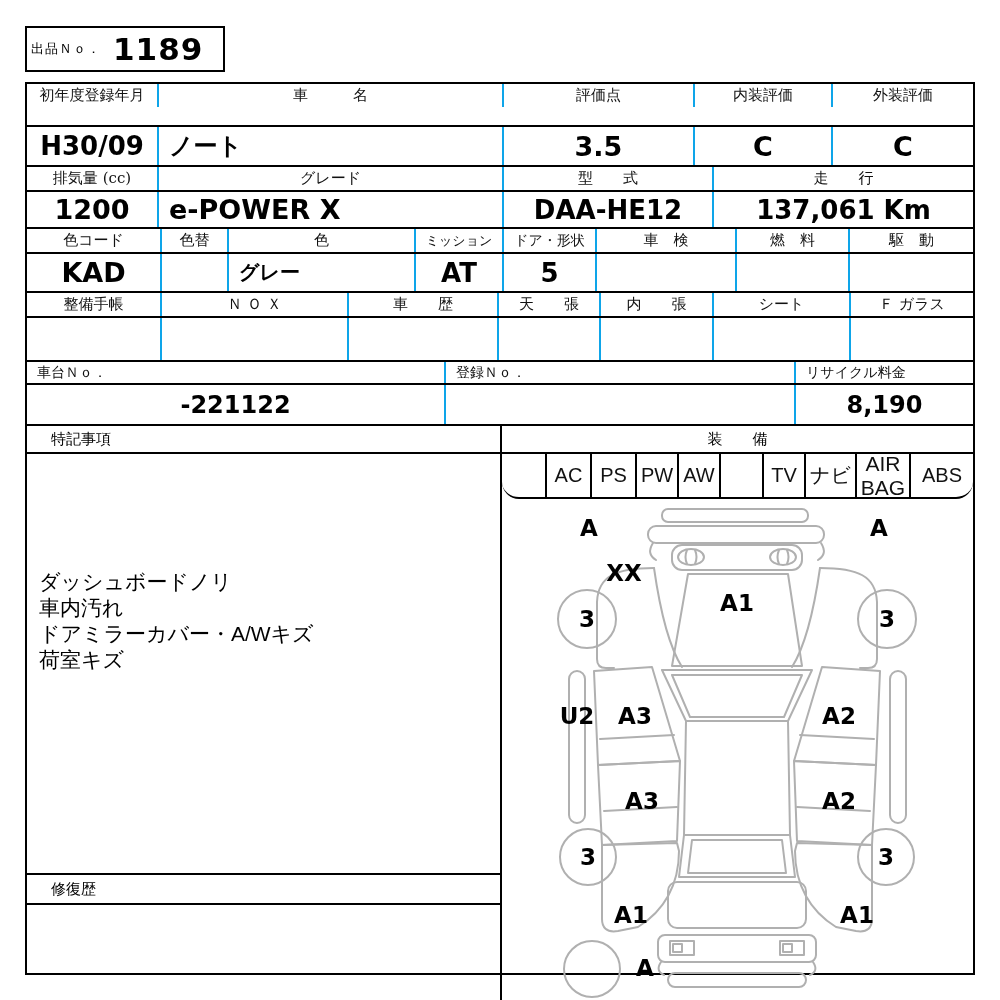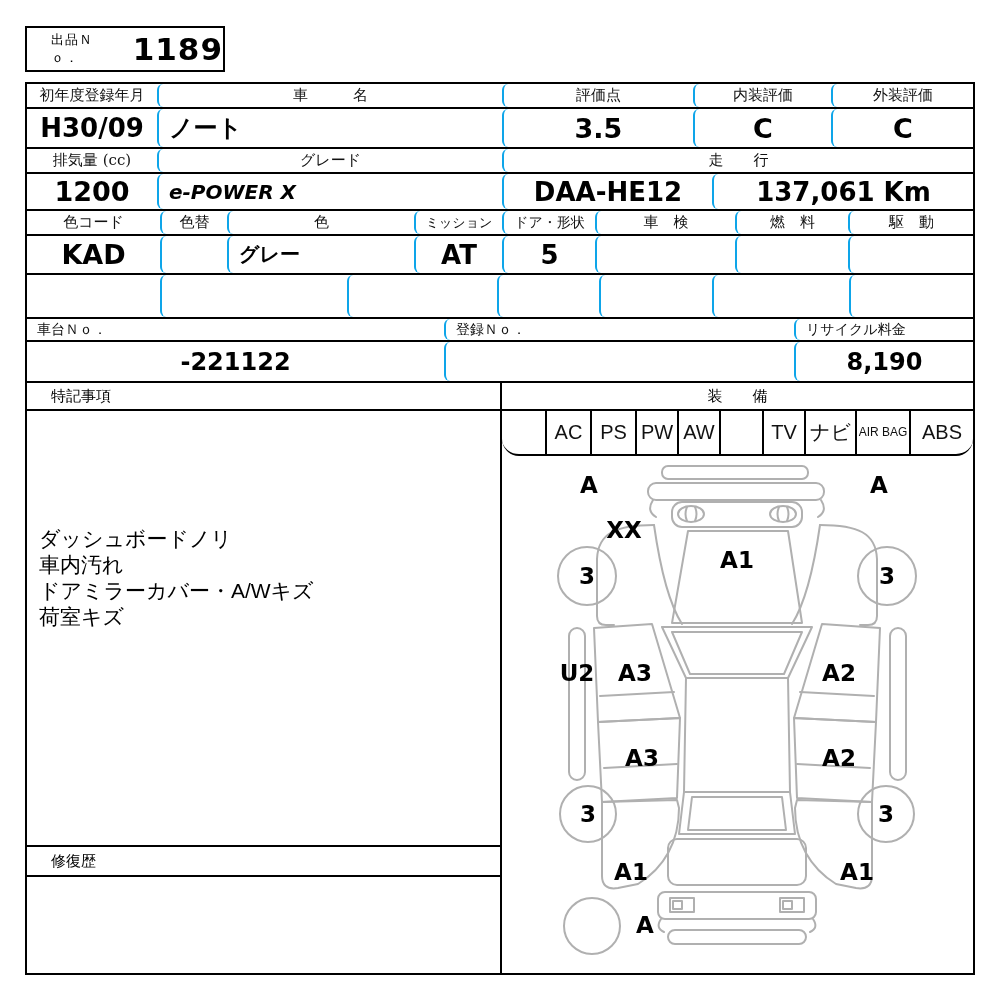--- a/index.html
+++ b/index.html
@@ -2,59 +2,59 @@
 <html><head>
 <meta charset="utf-8">
 <style>
   html,body { margin:0; padding:0; background:#fff; }
   .sheet { position:relative; width:1000px; height:1000px; background:#fff;
            font-family:"Liberation Sans", sans-serif; color:#000; }
 
   
   .lotbox { position:absolute; left:25px; top:26px; width:200px; height:46px;
             border:2px solid #000; display:flex; align-items:center; box-sizing:border-box; }
-  .lotbox .lbl { font:13px "DejaVu Serif", serif; margin-left:24px; letter-spacing:1px; }
+  .lotbox .lbl { font:13px "DejaVu Serif", serif; margin-left:4px; letter-spacing:1px; }
   .lotbox .num { font:bold 31px "DejaVu Sans", sans-serif; margin-left:12px; letter-spacing:1px; }
 
   
   .tbl { position:absolute; left:25px; top:82px; width:950px; height:893px;
          border:2px solid #000; box-sizing:border-box; display:flex; flex-direction:column; }
   .r { display:flex; flex:0 0 auto; }
   .r + .r { border-top:2px solid #000; }
   .c { box-sizing:border-box; display:flex; align-items:center; justify-content:center;
-       overflow:hidden; white-space:nowrap;border-radius:6px; }
+       overflow:hidden; white-space:nowrap; }
   .c + .c { border-left:2px solid #0ea5e9; }
   .hd  { font:15px "DejaVu Serif", serif; color:#111; }
   .val { font:bold 26px "DejaVu Sans", sans-serif; }
   .left { justify-content:flex-start; padding-left:10px; }
-  .h23 { height:23px; } .h38 { height:38px; } .h35 { height:35px; }
+  .h23 { height:23px; } .h38 { height:38px;margin-top:18px; } .h35 { height:35px; }
   .h37 { height:37px; } .h42 { height:42px; }
   .h21 { height:21px; } .h39 { height:39px; }
-  .f27 { font-size:27px; } .f24 { font-size:24px; } .f22 { font-size:20px;font-style:italic; }
+  .f27 { font-size:27px; } .f24 { font-size:24px; } .f22 { font-size:27px; }
   .f20 { font-size:20px; }
 
   
   .band { flex:1 1 auto; display:flex; }
   .colL { width:475px; display:flex; flex-direction:column; box-sizing:border-box; }
   .colR { flex:1; border-left:2px solid #000; display:flex; flex-direction:column; box-sizing:border-box; }
   .secHd { height:26px; display:flex; align-items:center; font:15px "DejaVu Serif", serif;
            padding-left:24px; flex:0 0 auto; }
   .secHdC { justify-content:center; padding-left:0; }
   .bb { border-bottom:2px solid #000; }
   .bt { border-top:2px solid #000; }
   .notesBox { flex:1 1 auto; padding:115px 0 0 12px; box-sizing:border-box;
               font:21px "Liberation Sans", sans-serif; line-height:26px; }
   .repairBox { height:96px; flex:0 0 auto; }
 
   
   .equip { display:flex; height:43px; flex:0 0 auto;border-radius:17px; }
   .eq { box-sizing:border-box; display:flex; align-items:center; justify-content:center;
         text-align:center; font:20px "Liberation Sans", sans-serif; color:#111; }
   .eq + .eq { border-left:2px solid #000; }
-  .eq.small { font-size:12px; line-height:17px; white-space:normal; }
+  .eq.small { font-size:21px; line-height:24px; white-space:normal; }
 
   
   .diagram { flex:1 1 auto; position:relative; }
   .diagram svg { display:block; }
   .dlabel { font:bold 23px "DejaVu Sans", sans-serif; fill:#000;
             text-anchor:middle; stroke:none; }
 </style>
 </head>
 <body>
 
@@ -78,20 +78,21 @@
       <div class="c val" style="flex:0 0 130px">H30/09</div>
       <div class="c val f24 left" style="flex:0 0 345px">ノート</div>
       <div class="c val f27" style="flex:0 0 191px">3.5</div>
       <div class="c val f27" style="flex:0 0 138px">C</div>
       <div class="c val f27" style="flex:1">C</div>
     </div>
 
     <div class="r h23">
       <div class="c hd" style="flex:0 0 130px">排気量 (cc)</div>
       <div class="c hd" style="flex:0 0 345px">グレード</div>
+      <div class="c hd" style="flex:0 0 210px">型　　式</div>
       <div class="c hd" style="flex:1">走　　行</div>
     </div>
     <div class="r h35">
       <div class="c val f27" style="flex:0 0 130px">1200</div>
       <div class="c val f22 left" style="flex:0 0 345px">e-POWER X</div>
       <div class="c val" style="flex:0 0 210px">DAA-HE12</div>
       <div class="c val" style="flex:1">137,061 Km</div>
     </div>
 
     <div class="r h23">
@@ -108,20 +109,29 @@
       <div class="c val f27" style="flex:0 0 133px">KAD</div>
       <div class="c val" style="flex:0 0 67px"></div>
       <div class="c val f20 left" style="flex:0 0 187px">グレー</div>
       <div class="c val" style="flex:0 0 88px">AT</div>
       <div class="c val" style="flex:0 0 93px">5</div>
       <div class="c val" style="flex:0 0 140px"></div>
       <div class="c val" style="flex:0 0 113px"></div>
       <div class="c val" style="flex:1"></div>
     </div>
 
+    <div class="r h23">
+      <div class="c hd" style="flex:0 0 133px">整備手帳</div>
+      <div class="c hd" style="flex:0 0 187px">Ｎ Ｏ Ｘ</div>
+      <div class="c hd" style="flex:0 0 150px">車　　歴</div>
+      <div class="c hd" style="flex:0 0 102px">天　　張</div>
+      <div class="c hd" style="flex:0 0 113px">内　　張</div>
+      <div class="c hd" style="flex:0 0 137px">シート</div>
+      <div class="c hd" style="flex:1">Ｆ ガラス</div>
+    </div>
     <div class="r h42">
       <div class="c val" style="flex:0 0 133px"></div>
       <div class="c val" style="flex:0 0 187px"></div>
       <div class="c val" style="flex:0 0 150px"></div>
       <div class="c val" style="flex:0 0 102px"></div>
       <div class="c val" style="flex:0 0 113px"></div>
       <div class="c val" style="flex:0 0 137px"></div>
       <div class="c val" style="flex:1"></div>
     </div>
 

